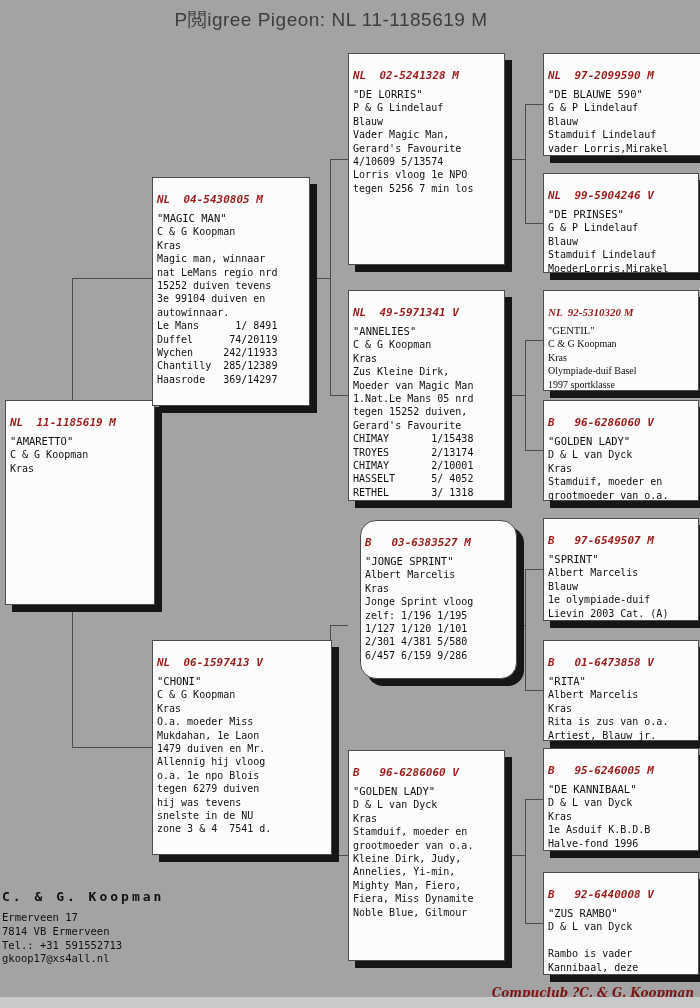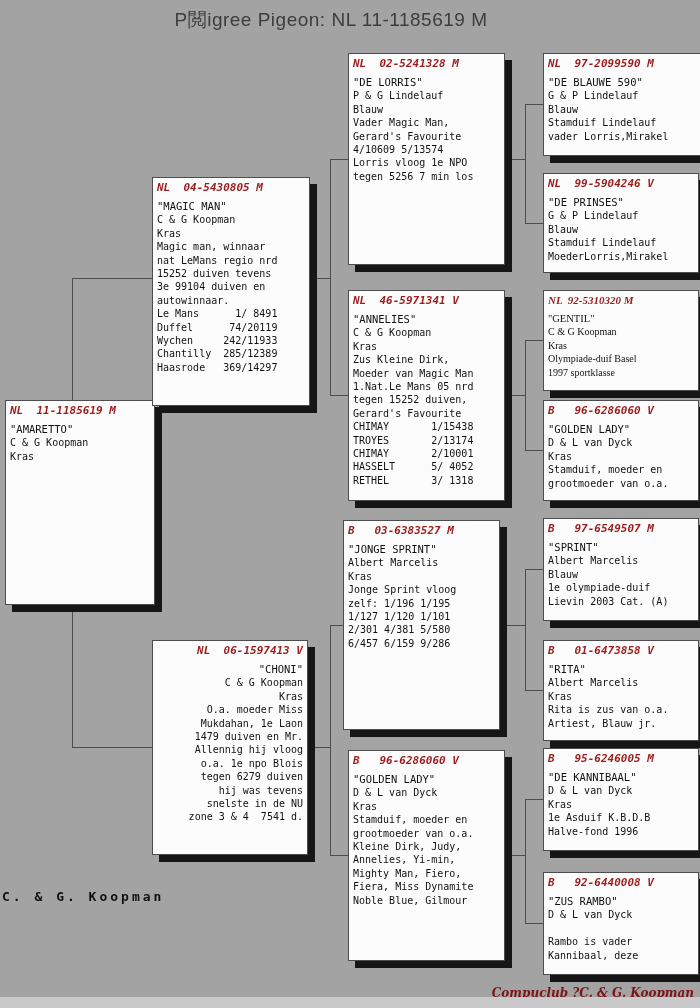--- a/index.html
+++ b/index.html
@@ -11,21 +11,21 @@
   .title {
     position:absolute; top:7px; left:0; width:662px;
     text-align:center;
     font-family:"Liberation Sans", sans-serif;
     font-size:19px; color:#3d3d3d; letter-spacing:0.5px;
   }
   .box {
     position:absolute; box-sizing:border-box;
     background:#fcfcfc; border:1px solid #4d4d4d;
     box-shadow:7px 7px 0 #161616;
-    padding:3px 4px 2px 4px;
+    padding:15px 4px 2px 4px;
   }
   .ring {
     font-size:11px; font-weight:bold; font-style:italic;
     color:#9b1c1c; white-space:pre; margin-bottom:6px;
   }
   .pname {
     font-size:10.5px; line-height:13.4px; color:#111; white-space:pre;
   }
   .info {
     margin:0; font-family:inherit;
@@ -111,21 +111,21 @@
 15252 duiven tevens
 3e 99104 duiven en
 autowinnaar.
 Le Mans      1/ 8491
 Duffel      74/20119
 Wychen     242/11933
 Chantilly  285/12389
 Haasrode   369/14297</pre>
   </div>
 
-  <div class="box" style="left:152px;top:640px;width:156px;height:215px;text-align:right;">
+  <div class="box" style="left:152px;top:640px;width:180px;height:215px;">
     <div class="ring">NL  06-1597413 V</div>
     <div class="pname">"CHONI"</div>
     <pre class="info">C &amp; G Koopman
 Kras
 O.a. moeder Miss
 Mukdahan, 1e Laon
 1479 duiven en Mr.
 Allennig hij vloog
 o.a. 1e npo Blois
 tegen 6279 duiven
@@ -140,37 +140,37 @@
     <pre class="info">P &amp; G Lindelauf
 Blauw
 Vader Magic Man,
 Gerard's Favourite
 4/10609 5/13574
 Lorris vloog 1e NPO
 tegen 5256 7 min los</pre>
   </div>
 
   <div class="box" style="left:348px;top:290px;width:157px;height:211px;">
-    <div class="ring">NL  46-5971341 V</div>
+    <div class="ring">NL  49-5971341 V</div>
     <div class="pname">"ANNELIES"</div>
     <pre class="info">C &amp; G Koopman
 Kras
 Zus Kleine Dirk,
 Moeder van Magic Man
 1.Nat.Le Mans 05 nrd
 tegen 15252 duiven,
 Gerard's Favourite
 CHIMAY       1/15438
 TROYES       2/13174
 CHIMAY       2/10001
 HASSELT      5/ 4052
 RETHEL       3/ 1318</pre>
   </div>
 
-  <div class="box" style="left:343px;top:520px;width:157px;height:210px;">
+  <div class="box" style="left:360px;top:520px;width:157px;height:159px;border-radius:16px;">
     <div class="ring">B   03-6383527 M</div>
     <div class="pname">"JONGE SPRINT"</div>
     <pre class="info">Albert Marcelis
 Kras
 Jonge Sprint vloog
 zelf: 1/196 1/195
 1/127 1/120 1/101
 2/301 4/381 5/580
 6/457 6/159 9/286</pre>
   </div>
@@ -255,17 +255,23 @@
   <div class="box" style="left:543px;top:872px;width:156px;height:103px;">
     <div class="ring">B   92-6440008 V</div>
     <div class="pname">"ZUS RAMBO"</div>
     <pre class="info">D &amp; L van Dyck
 
 Rambo is vader
 Kannibaal, deze</pre>
   </div>
 
   <div class="footer-name">C. &amp; G. Koopman</div>
+  <div class="footer-addr">
+    <div>Ermerveen 17</div>
+    <div>7814 VB  Ermerveen</div>
+    <div>Tel.: +31 591552713</div>
+    <div>gkoop17@xs4all.nl</div>
+  </div>
 
   <div class="credit">Compuclub ?C. &amp; G. Koopman</div>
   <div class="bottom-bar"></div>
 
 </div>
 
 </body></html>

